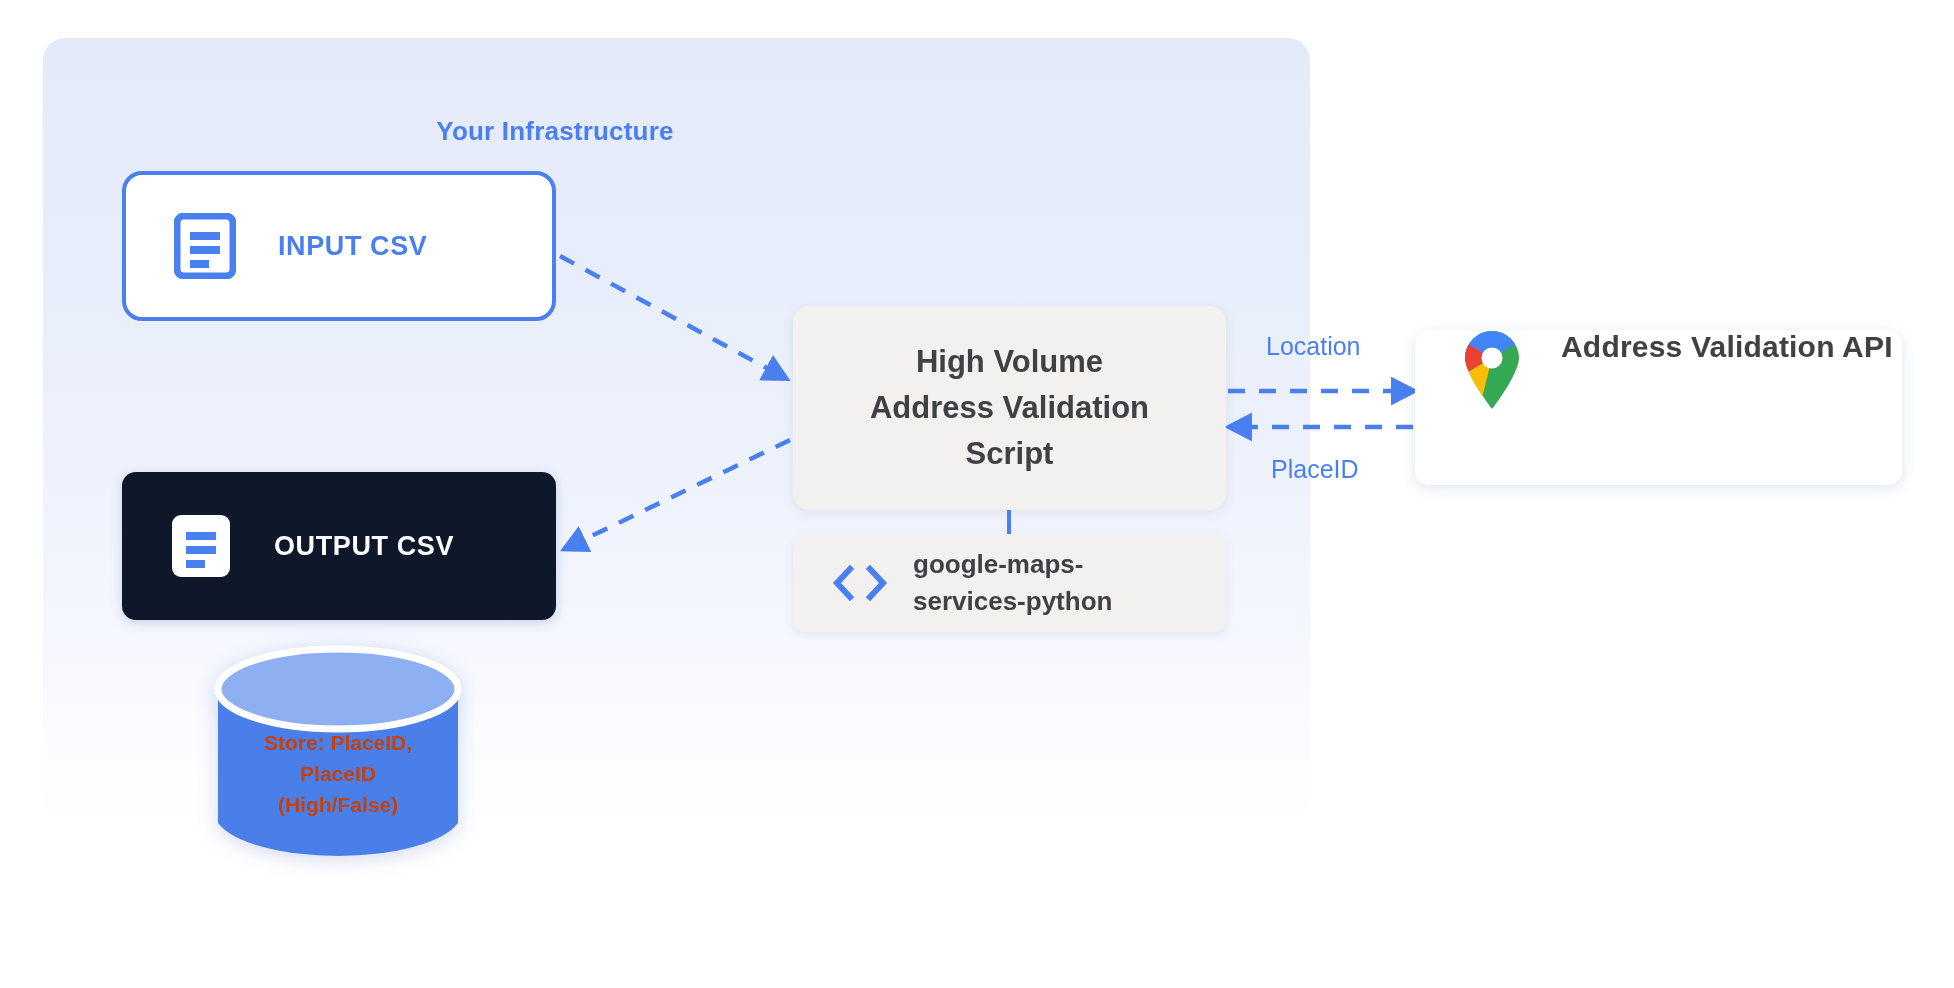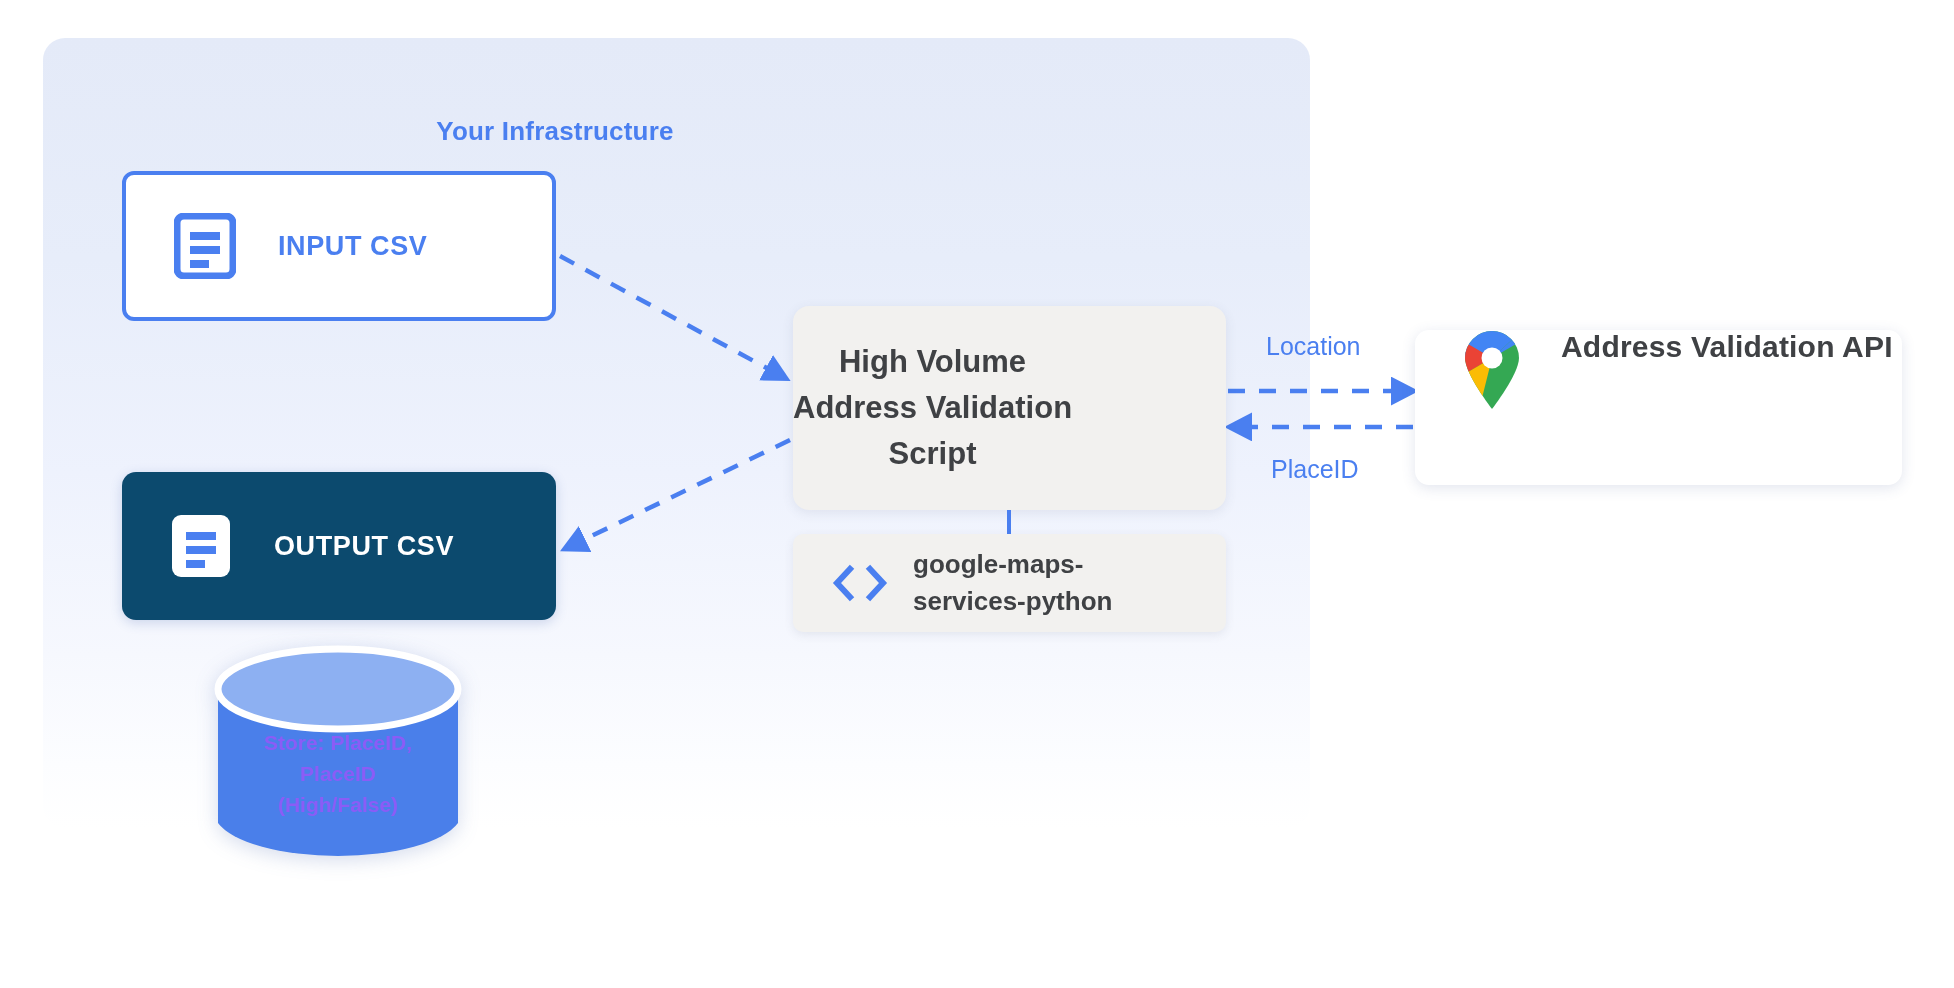--- a/index.html
+++ b/index.html
@@ -47,41 +47,41 @@
 
   
   .input-csv {
     position: absolute;
     left: 122px;
     top: 171px;
     width: 434px;
     height: 150px;
     background: #ffffff;
     border: 4px solid #4a7ff0;
-    border-radius: 12px;
+    border-radius: 20px;
     display: flex;
     align-items: center;
     padding-left: 48px;
     gap: 42px;
   }
   .input-csv .label {
     color: #4a7ff0;
     font-size: 27px;
     font-weight: bold;
     letter-spacing: 0.6px;
   }
 
   
   .output-csv {
     position: absolute;
     left: 122px;
     top: 472px;
     width: 434px;
     height: 148px;
-    background: #0c4a6e;
+    background: #0f172a;
     border-radius: 14px;
     display: flex;
     align-items: center;
     padding-left: 48px;
     gap: 42px;
     box-shadow: 0 3px 12px rgba(60,90,170,0.22);
   }
   .output-csv .label {
     color: #ffffff;
     font-size: 27px;
@@ -100,39 +100,39 @@
     width: 248px;
     height: 222px;
     filter: drop-shadow(0 4px 10px rgba(60,90,170,0.22));
   }
   .db-label {
     position: absolute;
     left: 214px;
     top: 727px;
     width: 248px;
     text-align: center;
-    color: #8b5cf6;
+    color: #c2410c;
     font-size: 21px;
     font-weight: bold;
     line-height: 31px;
     pointer-events: none;
   }
 
   
   .script-box {
     position: absolute;
     left: 793px;
     top: 306px;
     width: 433px;
     height: 204px;
     background: #f2f1ef;
     border-radius: 16px;
     display: flex;
     align-items: center;
-    justify-content: flex-start;
+    justify-content: center;
     text-align: center;
     box-shadow: 0 3px 12px rgba(70,80,110,0.10);
   }
   .script-box .label {
     color: #3f4144;
     font-size: 31px;
     font-weight: bold;
     line-height: 46px;
   }
 

